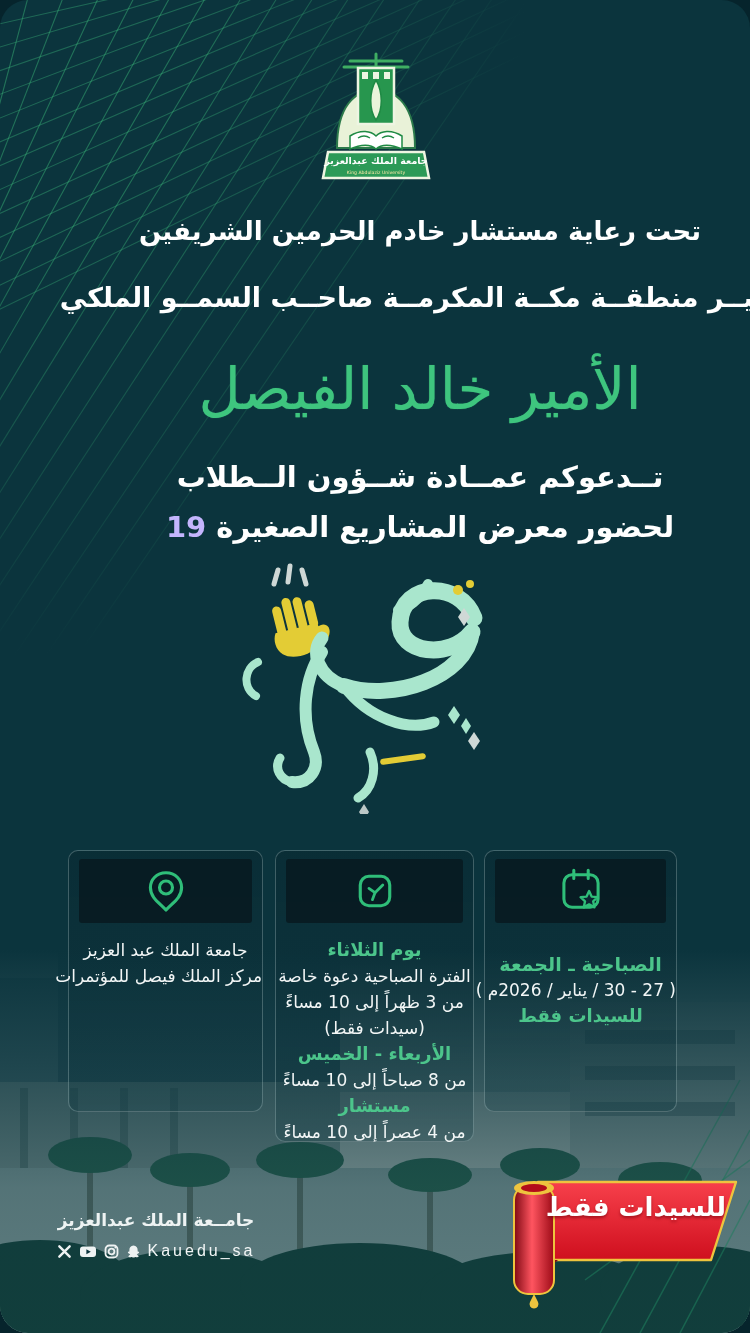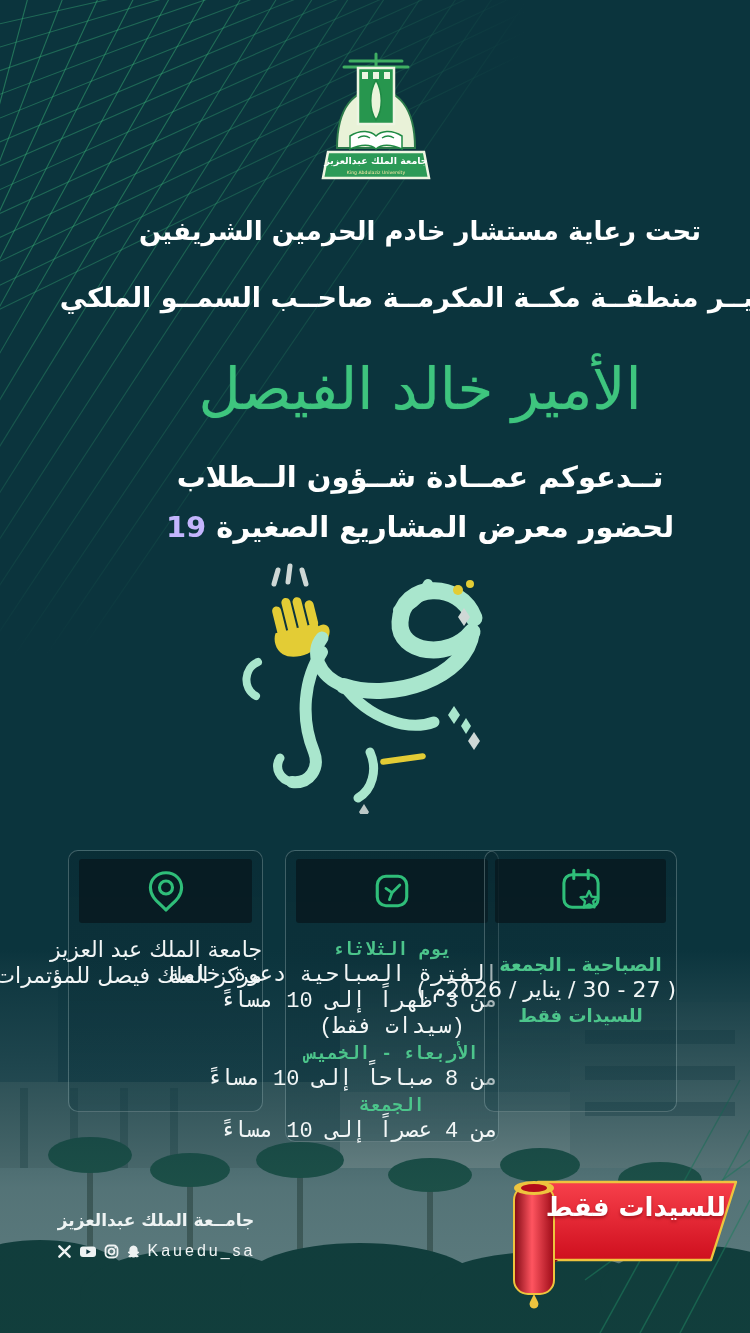--- a/index.html
+++ b/index.html
@@ -1,19 +1,20 @@
 <!DOCTYPE html>
 <html lang="ar"><head>
 <meta charset="utf-8">
 <style>
   html,body{margin:0;padding:0;background:#06242c;}
   .poster{
     position:relative;width:750px;height:1333px;overflow:hidden;
     background:#0b343d;
     font-family:"DejaVu Sans",sans-serif;
+    border-radius:28px;
     -webkit-font-smoothing:antialiased;
   }
   .abs{position:absolute;}
   
   #weave{position:absolute;left:0;top:0;}
   .weave-fade{
     position:absolute;left:0;top:0;width:640px;height:820px;
     background:radial-gradient(640px 800px at 0% 0%, rgba(11,52,61,0) 30%, rgba(11,52,61,.55) 58%, #0b343d 82%);
     pointer-events:none;
   }
@@ -31,29 +32,29 @@
   .edition{color:#c4b5fd;font-weight:bold;}
   
   .card{
     position:absolute;top:850px;
     border:1px solid rgba(205,225,228,.28);
     border-radius:10px;
     background:linear-gradient(180deg, rgba(9,36,44,.38), rgba(20,62,70,.30));
     box-sizing:border-box;
   }
   .card-left  {left:68px; width:195px;height:262px;}
-  .card-mid   {left:285px;width:214px;height:292px;font-family:Liberation Mono, monospace;}
+  .card-mid   {left:275px;width:199px;height:292px;}
   .card-right {left:484px;width:193px;height:262px;}
   .card-head{
     margin:8px 10px 0 10px;height:64px;border-radius:3px;
     background:rgba(7,24,31,.82);
     display:flex;align-items:center;justify-content:center;
   }
   .card-body{direction:rtl;text-align:center;padding-top:14px;}
-  .row-w{color:#f2f6f6;font-size:22px;line-height:26px;white-space:nowrap;}
+  .row-w{color:#f2f6f6;font-size:17px;line-height:26px;white-space:nowrap;}
   .row-g{color:#4cc58b;font-size:18px;line-height:26px;font-weight:bold;white-space:nowrap;}
   
   .ribbon{left:478px;top:1168px;width:272px;height:145px;}
   .ribbon-text{
     position:absolute;left:88px;top:24px;width:160px;text-align:center;
     color:#ffffff;font-size:26px;font-weight:bold;direction:rtl;white-space:nowrap;
     text-shadow:0 2px 3px rgba(120,5,15,.6);
   }
   
   .footer{left:40px;top:1210px;width:232px;text-align:center;color:#eef3f3;}
@@ -254,21 +255,21 @@
         <path d="M30 32 L27 40" fill="none" stroke="#2fbe79" stroke-width="3.2" stroke-linecap="round"></path>
       </svg>
     </div>
     <div class="card-body">
       <div class="row-g">يوم الثلاثاء</div>
       <div class="row-w">الفترة الصباحية دعوة خاصة</div>
       <div class="row-w">من 3 ظهراً إلى 10 مساءً</div>
       <div class="row-w">(سيدات فقط)</div>
       <div class="row-g">الأربعاء - الخميس</div>
       <div class="row-w">من 8 صباحاً إلى 10 مساءً</div>
-      <div class="row-g">الجمعة</div>
+      <div class="row-g">مستشار</div>
       <div class="row-w">من 4 عصراً إلى 10 مساءً</div>
     </div>
   </div>
 
   <div class="card card-right">
     <div class="card-head">
       <svg width="54" height="54" viewBox="0 0 60 60">
         <path d="M22 7 L22 16 M38 7 L38 16" stroke="#2fbe79" stroke-width="3.4" stroke-linecap="round" fill="none"></path>
         <rect x="11" y="12" width="38" height="36" rx="9" fill="none" stroke="#2fbe79" stroke-width="3.4"></rect>
         <path d="M39 30 L41.8 36.2 L48.5 36.9 L43.5 41.5 L45 48.2 L39 44.8 L33 48.2 L34.5 41.5 L29.5 36.9 L36.2 36.2 Z" fill="#0b2630" stroke="#2fbe79" stroke-width="2.6" stroke-linejoin="round"></path>

